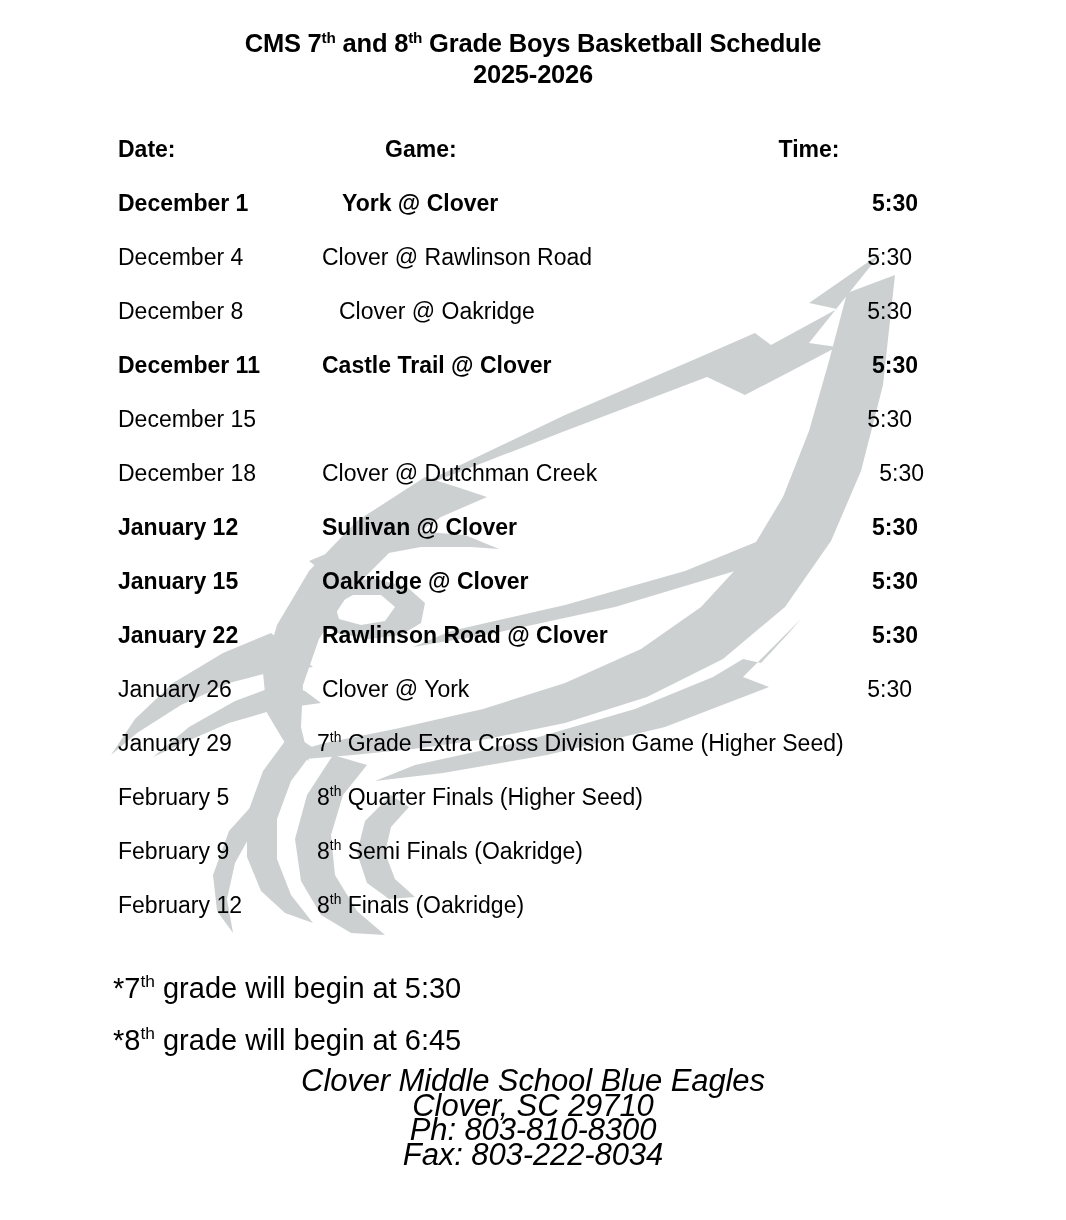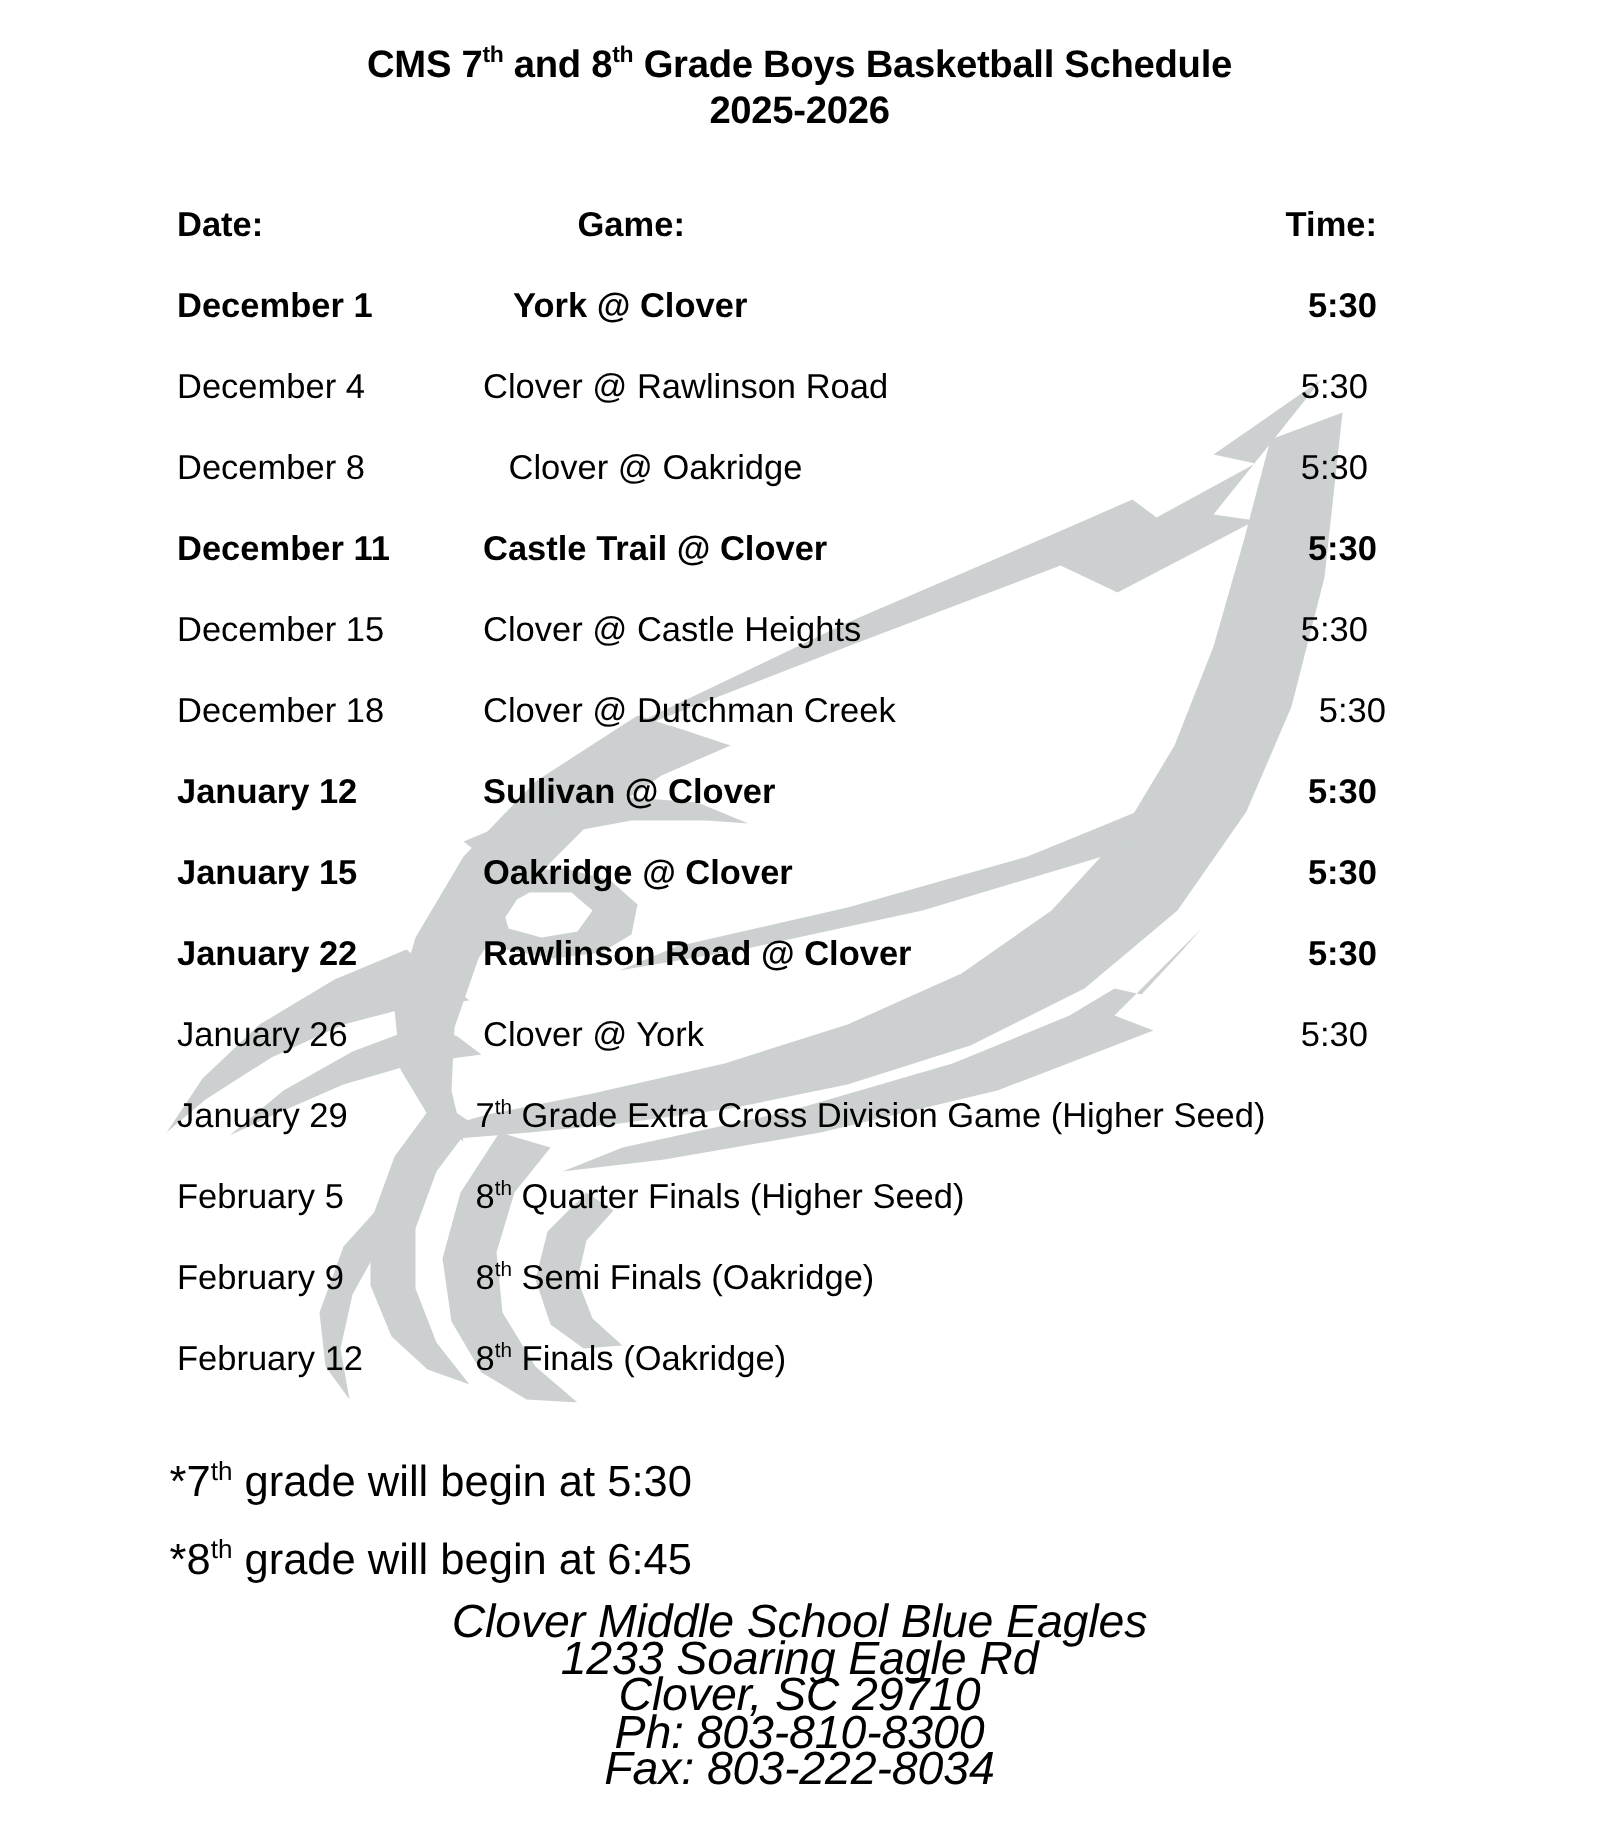--- a/index.html
+++ b/index.html
@@ -82,21 +82,21 @@
   .c-game.hdr { left: 385px; }
   .c-time {
     position: absolute;
     left: 700px;
     width: 218px;
     top: 0;
     font-size: 23px;
     text-align: right;
     white-space: nowrap;
   }
-  .c-time.hdr { }
+  .c-time.hdr { text-align: center; }
 
   .bold { font-weight: bold; }
 
   
   .g-nudge-1 { margin-left: 20px; }
   .g-nudge-2 { margin-left: 17px; }
   .t-nudge-l { margin-left: -6px; }
   .t-nudge-r { margin-left: 6px; }
 
   
@@ -210,21 +210,20 @@
     </div>
 
     <div class="row">
       <div class="c-date bold">December 11</div>
       <div class="c-game bold">Castle Trail @ Clover</div>
       <div class="c-time bold">5:30</div>
     </div>
 
     <div class="row">
       <div class="c-date">December 15</div>
-      <div class="c-game">Clover @ Castle Heights</div>
       <div class="c-time t-nudge-l">5:30</div>
     </div>
 
     <div class="row">
       <div class="c-date">December 18</div>
       <div class="c-game">Clover @ Dutchman Creek</div>
       <div class="c-time t-nudge-r">5:30</div>
     </div>
 
     <div class="row">
@@ -277,19 +276,18 @@
 
   </div>
 
   <div class="notes">
     <div class="note"><span>*7</span><sup>th</sup><span> grade will begin at 5:30</span></div>
     <div class="note"><span>*8</span><sup>th</sup><span> grade will begin at 6:45</span></div>
   </div>
 
   <div class="footer">
     <div>Clover Middle School Blue Eagles</div>
-    <div>1233 Soaring Eagle Rd</div>
     <div>Clover, SC 29710</div>
     <div>Ph: 803-810-8300</div>
     <div>Fax: 803-222-8034</div>
   </div>
 
 </div>
 
 </body></html>

